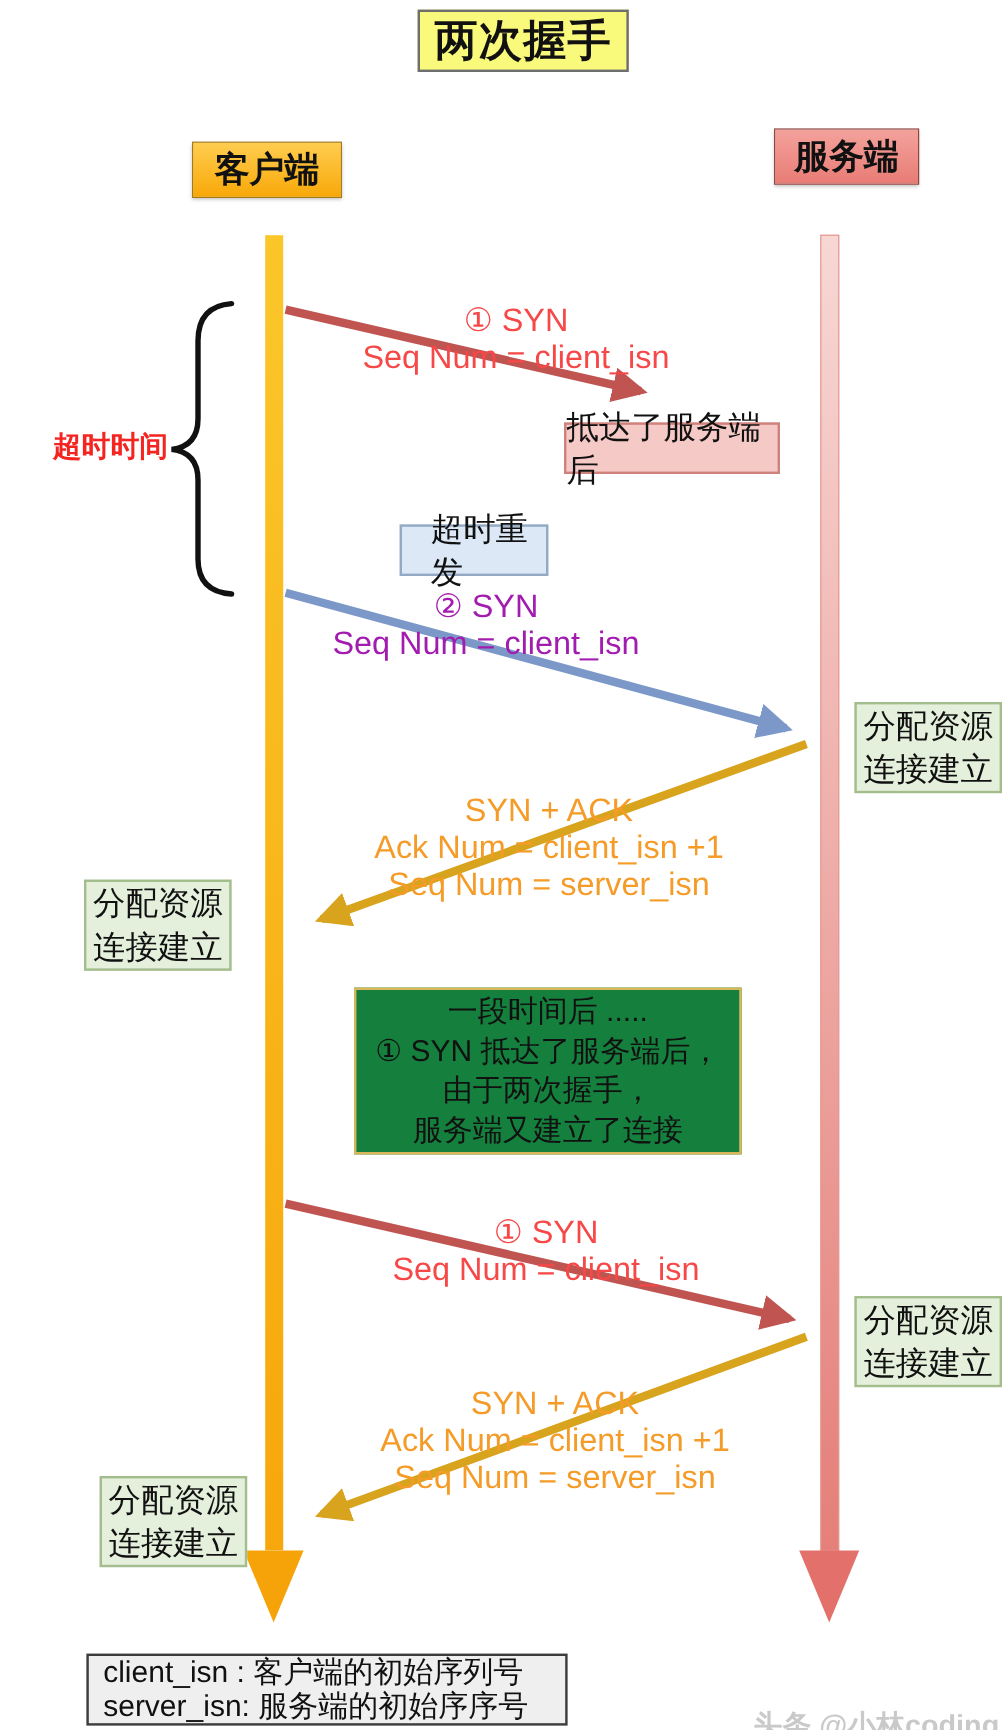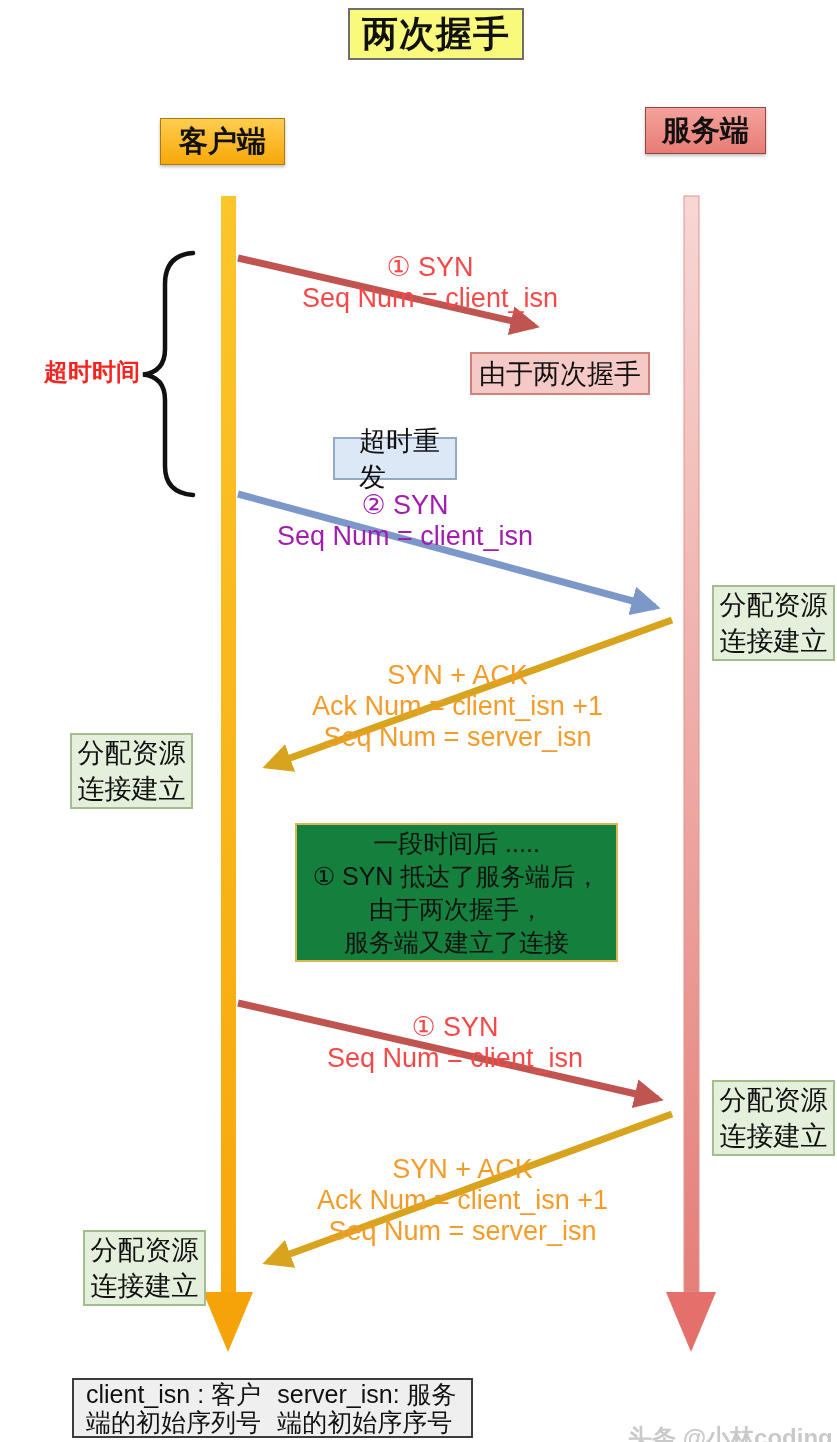--- a/index.html
+++ b/index.html
@@ -67,21 +67,21 @@
   .note-box{
     left:295px;top:823px;width:323px;height:139px;
     background:#15803d;border:2px solid #d9b65a;
     font-size:25px;color:#111;line-height:33px;text-align:center;
     display:flex;flex-direction:column;align-items:center;justify-content:center;
   }
   .legend-box{
     left:72px;top:1378px;width:401px;height:60px;
     background:#efefef;border:2px solid #3c3c3c;
     font-size:25px;color:#111;line-height:28px;
-    display:flex;flex-direction:row;justify-content:center;
+    display:flex;flex-direction:column;justify-content:center;
     padding-left:12px;
   }
   .watermark{
     left:628px;top:1398px;
     font-size:24px;font-weight:700;color:#c9c9c9;
     text-shadow:1px 1px 0 #ffffff;
     white-space:nowrap;
     margin-top:24px;
   }
 </style>
@@ -131,21 +131,21 @@
   <div class="abs actor actor-server">服务端</div>
   <div class="abs actor actor-client">客户端</div>
 
   <div class="abs timeout-label">超时时间</div>
 
   <div class="abs msg msg-red" style="left:280px;top:252px;width:300px;">
     <div>① SYN</div>
     <div>Seq Num = client_isn</div>
   </div>
 
-  <div class="abs pink-box">由于两次握手</div>
+  <div class="abs pink-box">抵达了服务端后</div>
 
   <div class="abs blue-box">超时重发</div>
 
   <div class="abs msg msg-blue" style="left:250px;top:490px;width:310px;">
     <div>② SYN</div>
     <div>Seq Num = client_isn</div>
   </div>
 
   <div class="abs green-box" style="left:712px;top:585px;">
     <div>分配资源</div>

